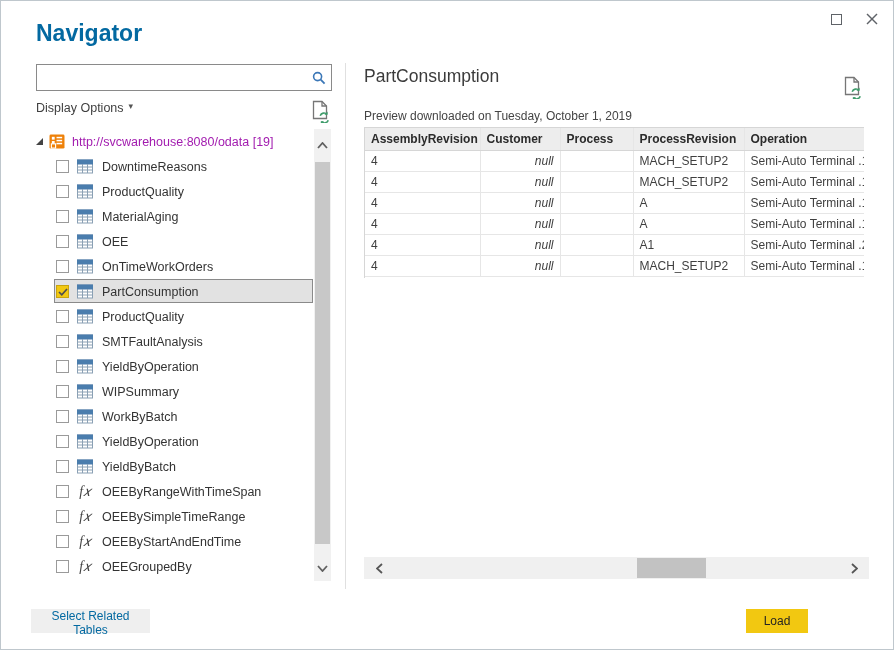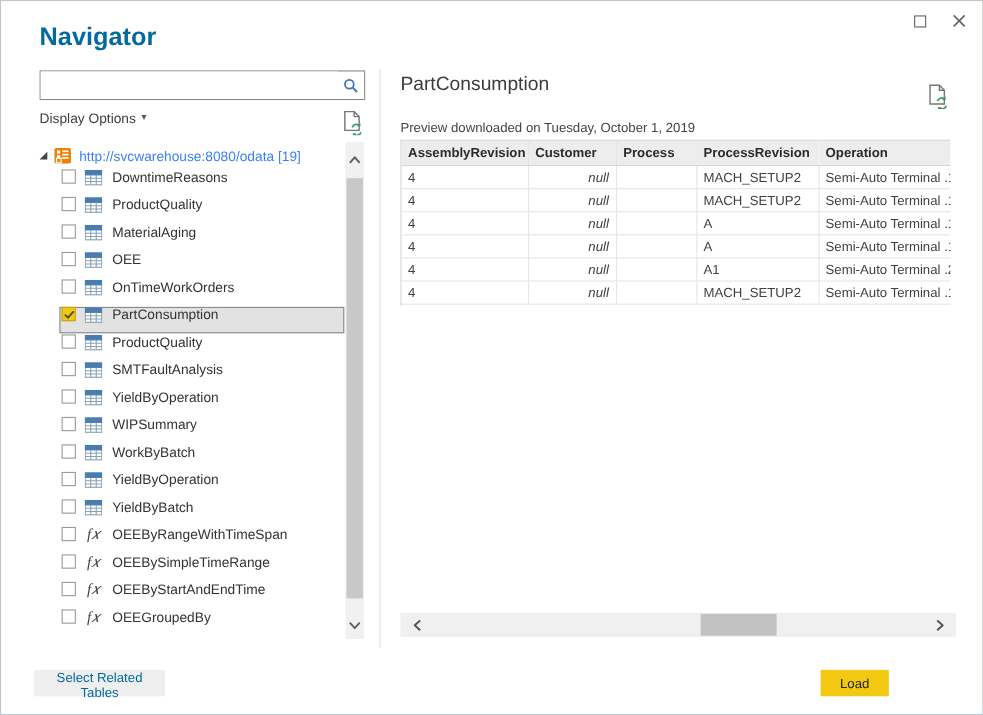--- a/index.html
+++ b/index.html
@@ -50,24 +50,24 @@
   .refresh-icon-right { position: absolute; left: 843px; top: 75px; cursor: pointer; }
 
   
   .tree { position: absolute; left: 33px; top: 128px; width: 280px; height: 452px; overflow: hidden; }
   .tree-root-row { display: flex; align-items: center; height: 25px; cursor: pointer; }
   .expand-triangle {
     width: 0; height: 0; margin-left: 2px;
     border-right: 7px solid #444; border-top: 7px solid transparent;
   }
   .tree-root-row .node-icon { margin-left: 6px; }
-  .tree-root-label { margin-left: 7px; font-size: 12.5px; color: #3b82f6; white-space: nowrap; }
+  .tree-root-label { margin-left: 7px; font-size: 12.5px; color: #a21caf; white-space: nowrap; }
 
   .tree-item {
-    display: flex; height: 25px; padding-left: 22px;
+    display: flex; align-items: center; height: 25px; padding-left: 22px;
     cursor: pointer; position: relative; font-size: 12.5px; color: #333;
   }
   .tree-item .label { margin-left: 9px; white-space: nowrap; }
   .tree-item.selected::before {
     content: ""; position: absolute; left: 20px; right: 1px; top: 0px; bottom: 1px;
     background: #e2e2e2; border: 1px solid #8a8a8a; z-index: 0;
   }
   .tree-item > * { position: relative; z-index: 1; }
 
   .checkbox {

